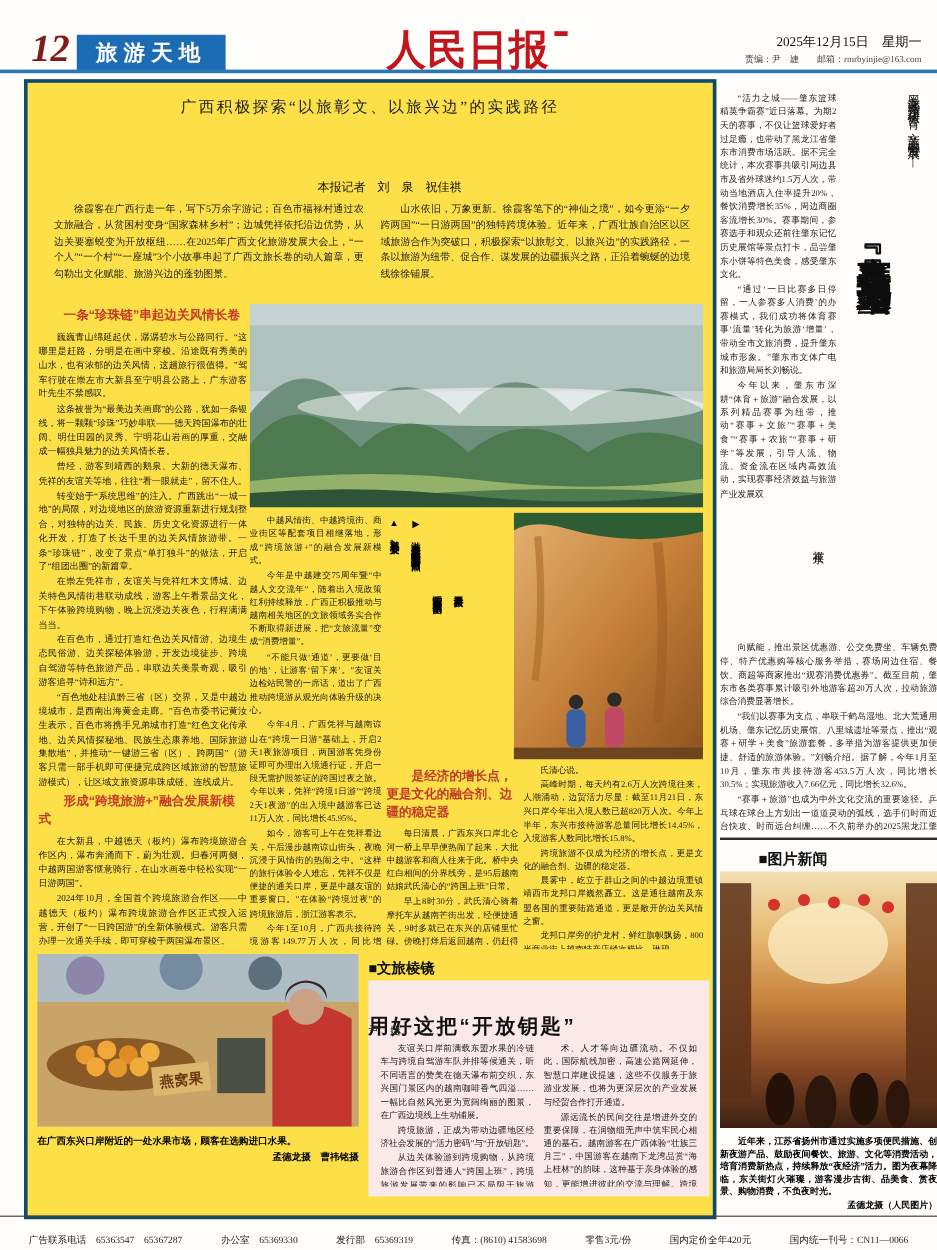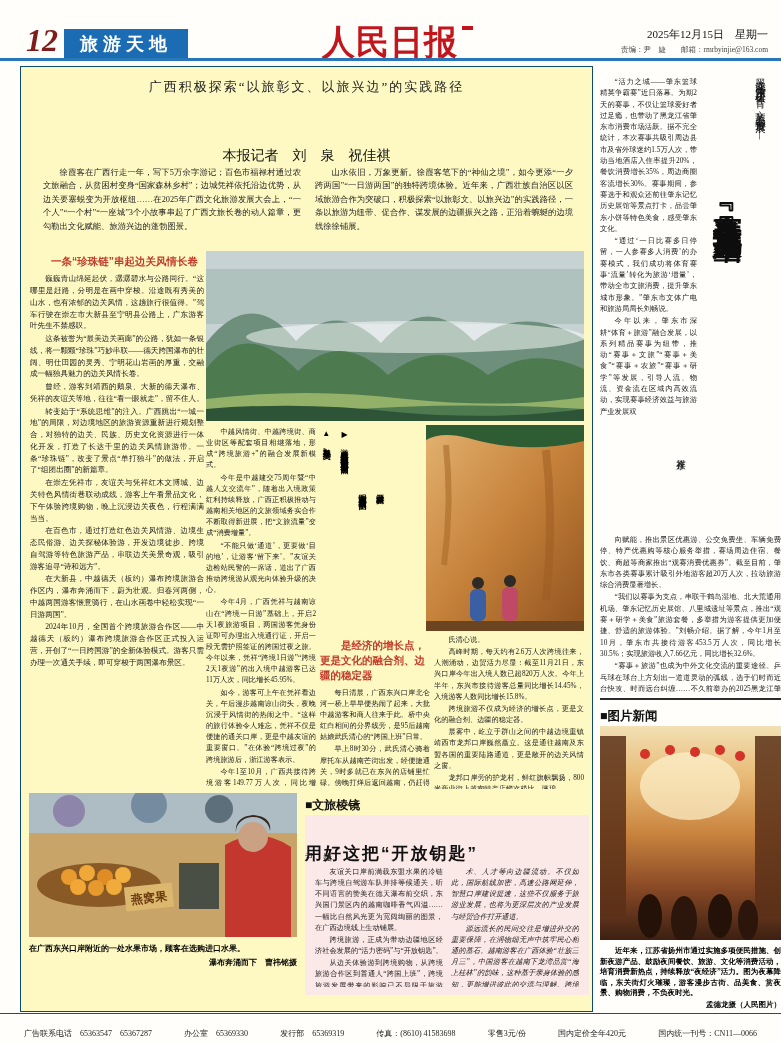--- a/index.html
+++ b/index.html
@@ -12,25 +12,25 @@
           letter-spacing:5px;padding:3px 16px 4px;font-family:"Liberation Sans",sans-serif;}
   .masthead{left:322px;top:20px;display:flex;align-items:flex-start;}
   .masthead .logo{font-size:33px;font-weight:900;color:#c3151c;letter-spacing:1px;transform:scaleY(1.06);}
   .badge{background:#c3151c;color:#fff;font-size:6.5px;writing-mode:vertical-rl;padding:2px 2px;
          margin-left:4px;margin-top:6px;line-height:1.1;font-family:"Liberation Sans",sans-serif;}
   .dateline{left:540px;top:27px;width:228px;text-align:right;}
   .dateline .d1{font-size:11px;color:#111;}
   .dateline .d2{font-size:7.5px;color:#444;margin-top:3px;}
   .hrule{left:0;top:58px;width:781px;height:3px;background:#2878b8;}
   
-  .frame{left:20px;top:66px;width:571px;height:944px;border:1px solid #0c4a6e;background:#fef9c3;}
+  .frame{left:20px;top:66px;width:571px;height:944px;border:3px solid #0c4a6e;background:#fde047;}
   .kicker{top:11px;left:0;width:100%;text-align:center;font-size:13px;color:#222;letter-spacing:2px;}
   .headline{top:27px;left:0;width:100%;text-align:center;font-size:37px;font-weight:bold;
             color:#2470b3;letter-spacing:3px;}
-  .byline{top:80px;left:0;width:100%;text-align:center;font-size:14px;color:#111;}
+  .byline{top:80px;left:16px;width:100%;text-align:center;font-size:10px;color:#111;}
   .introcol{font-size:8.3px;line-height:1.62;text-align:justify;overflow:hidden;color:#222;}
   .introcol p{margin:0;text-indent:2em;}
   .textcol{overflow:hidden;}
   .textcol p{margin:0 0 1px;text-indent:2em;text-align:justify;line-height:1.55;}
   .colA{left:9px;top:184px;width:174px;height:534px;font-size:7.6px;}
   .colB{left:185px;top:360px;width:110px;height:362px;font-size:7.2px;}
   .colC{left:299px;top:568px;width:110px;height:154px;font-size:7.2px;}
   .colD{left:413px;top:568px;width:150px;height:154px;font-size:7.2px;}
   .colhead{color:#c13b2a;font-weight:bold;font-size:10.5px;line-height:1.45;text-indent:2em;
            text-align:left;margin:3px 0 4px;font-family:"Liberation Sans",sans-serif;}
@@ -50,30 +50,30 @@
   .mcap .credit{text-align:right;margin-top:2px;}
   
   .prismlabel{left:284px;top:730px;font-size:12px;font-weight:bold;color:#111;
               font-family:"Liberation Sans",sans-serif;}
   .prism{left:284px;top:748px;width:284px;height:180px;background:#fbe9e8;}
   .prism .ptitle{position:absolute;top:27px;left:0;width:100%;text-align:left;font-size:17px;
                  font-weight:bold;color:#111;font-family:"Liberation Sans",sans-serif;letter-spacing:2px;}
   .prism .pauthor{position:absolute;top:36px;left:0;width:100%;text-align:left;font-size:9px;color:#222;}
   .prism .pcol{position:absolute;top:52px;height:120px;font-size:7.2px;}
   .prism .pcol.c1{left:10px;width:128px;}
-  .prism .pcol.c2{left:146px;width:128px;font-style:italic;}
+  .prism .pcol.c2{left:146px;width:128px;}
   
   .rkicker{left:753px;top:70px;height:215px;writing-mode:vertical-rl;font-size:10.5px;color:#111;letter-spacing:2px;}
   .rheadline{left:698px;top:190px;height:400px;width:50px;writing-mode:vertical-rl;font-size:29px;
              font-weight:bold;color:#0e0e0e;letter-spacing:2px;}
   .rauthor{left:674px;top:452px;height:60px;writing-mode:vertical-rl;font-size:9.5px;color:#222;}
   .rcol{left:600px;top:76px;width:97px;height:452px;font-size:7.3px;}
   .rfull{left:600px;top:534px;width:181px;height:160px;font-size:7.3px;}
   .rdivider{left:600px;top:698px;width:181px;height:2px;background:#2b2b2b;}
-  .rplabel{left:600px;top:708px;font-size:12.5px;font-weight:bold;color:#111;
+  .rplabel{left:632px;top:708px;font-size:12.5px;font-weight:bold;color:#111;
            font-family:"Liberation Sans",sans-serif;}
   .rcap{left:600px;top:946px;width:181px;font-size:7.5px;font-weight:bold;line-height:1.4;
         text-align:justify;color:#000;}
   .rcap .first{text-indent:2em;}
   .rcap .credit{text-align:right;margin-top:1px;}
   
   .footline{left:0;top:1013px;width:781px;height:1px;background:#444;}
   .footer{left:24px;top:1020px;width:733px;display:flex;justify-content:space-between;
           font-size:8px;color:#222;}
 </style>
@@ -105,21 +105,23 @@
 
   <div class="abs textcol colA">
     <div class="colhead">一条“珍珠链”串起边关风情长卷</div>
     <div>
         <p>巍巍青山绵延起伏，潺潺碧水与公路同行。“这哪里是赶路，分明是在画中穿梭。沿途既有秀美的山水，也有浓郁的边关风情，这趟旅行很值得。”驾车行驶在崇左市大新县至宁明县公路上，广东游客叶先生不禁感叹。</p>
         <p>这条被誉为“最美边关画廊”的公路，犹如一条银线，将一颗颗“珍珠”巧妙串联——德天跨国瀑布的壮阔、明仕田园的灵秀、宁明花山岩画的厚重，交融成一幅独具魅力的边关风情长卷。</p>
         <p>曾经，游客到靖西的鹅泉、大新的德天瀑布、凭祥的友谊关等地，往往“看一眼就走”，留不住人。</p>
         <p>转变始于“系统思维”的注入。广西跳出“一城一地”的局限，对边境地区的旅游资源重新进行规划整合，对独特的边关、民族、历史文化资源进行一体化开发，打造了长达千里的边关风情旅游带。一条“珍珠链”，改变了景点“单打独斗”的做法，开启了“组团出圈”的新篇章。</p>
         <p>在崇左凭祥市，友谊关与凭祥红木文博城、边关特色风情街巷联动成线，游客上午看景品文化，下午体验跨境购物，晚上沉浸边关夜色，行程满满当当。</p>
         <p>在百色市，通过打造红色边关风情游、边境生态民俗游、边关探秘体验游，开发边境徒步、跨境自驾游等特色旅游产品，串联边关美景奇观，吸引游客追寻“诗和远方”。</p>
-      </div>
+        <p>“百色地处桂滇黔三省（区）交界，又是中越边境城市，是西南出海黄金走廊。”百色市委书记黄汝生表示，百色市将携手兄弟城市打造“红色文化传承地、边关风情探秘地、民族生态康养地、国际旅游集散地”，并推动“一键游三省（区）、跨两国”（游客只需一部手机即可便捷完成跨区域旅游的智慧旅游模式），让区域文旅资源串珠成链、连线成片。</p>
+      </div>
+    <div class="colhead">形成“跨境旅游+”融合发展新模式</div>
     <div>
         <p>在大新县，中越德天（板约）瀑布跨境旅游合作区内，瀑布奔涌而下，蔚为壮观。归春河两侧，中越两国游客惬意骑行，在山水画卷中轻松实现“一日游两国”。</p>
         <p>2024年10月，全国首个跨境旅游合作区——中越德天（板约）瀑布跨境旅游合作区正式投入运营，开创了“一日跨国游”的全新体验模式。游客只需办理一次通关手续，即可穿梭于两国瀑布景区。</p>
       </div>
   </div>
 
   <div class="abs photo ph1">
     <svg viewBox="0 0 378 170" preserveAspectRatio="none">
       <rect width="378" height="170" fill="#c7d2d4"></rect>
       <rect y="18" width="378" height="55" fill="#b0c2bd"></rect>
@@ -207,21 +209,21 @@
         <text x="120" y="109" text-anchor="middle" font-size="12" fill="#6b3a10" font-weight="bold">燕窝果</text>
         </g>
       <path d="M196,52 q34,-20 66,2 v90 h-66 Z" fill="#c4372e"></path>
       <circle cx="224" cy="44" r="15" fill="#caa183"></circle>
       <path d="M207,40 a17,15 0 0 1 34,-2 q2,-14 -17,-16 q-19,2 -17,18 Z" fill="#352620"></path>
       <rect x="150" y="70" width="40" height="46" fill="#4a4f45"></rect>
     </svg>
   </div>
   <div class="abs mcap">
     <span>在广西东兴口岸附近的一处水果市场，顾客在选购进口水果。</span>
-    <div class="credit">瀑布奔涌而下　曹祎铭摄</div>
+    <div class="credit">孟德龙摄　曹祎铭摄</div>
   </div>
 
   <div class="abs prismlabel">■文旅棱镜</div>
   <div class="abs prism">
     <div class="ptitle">用好这把“开放钥匙”</div>
     <div class="pauthor">尹　婕</div>
     <div class="pcol c1 textcol">
         <p>友谊关口岸前满载东盟水果的冷链车与跨境自驾游车队并排等候通关，听不同语言的赞美在德天瀑布前交织，东兴国门景区内的越南咖啡香气四溢……一幅比自然风光更为宽阔绚丽的图景，在广西边境线上生动铺展。</p>
         <p>跨境旅游，正成为带动边疆地区经济社会发展的“活力密码”与“开放钥匙”。</p>
         <p>从边关体验游到跨境购物，从跨境旅游合作区到普通人“跨国上班”，跨境旅游发展带来的影响已不局限于旅游业，还催生出多产业联动的“乘数效应”。住宿、餐饮、零售等迎来全面升级，跨境电商、国际物流、金融服务等新兴业态不断涌现，资金、技</p>

